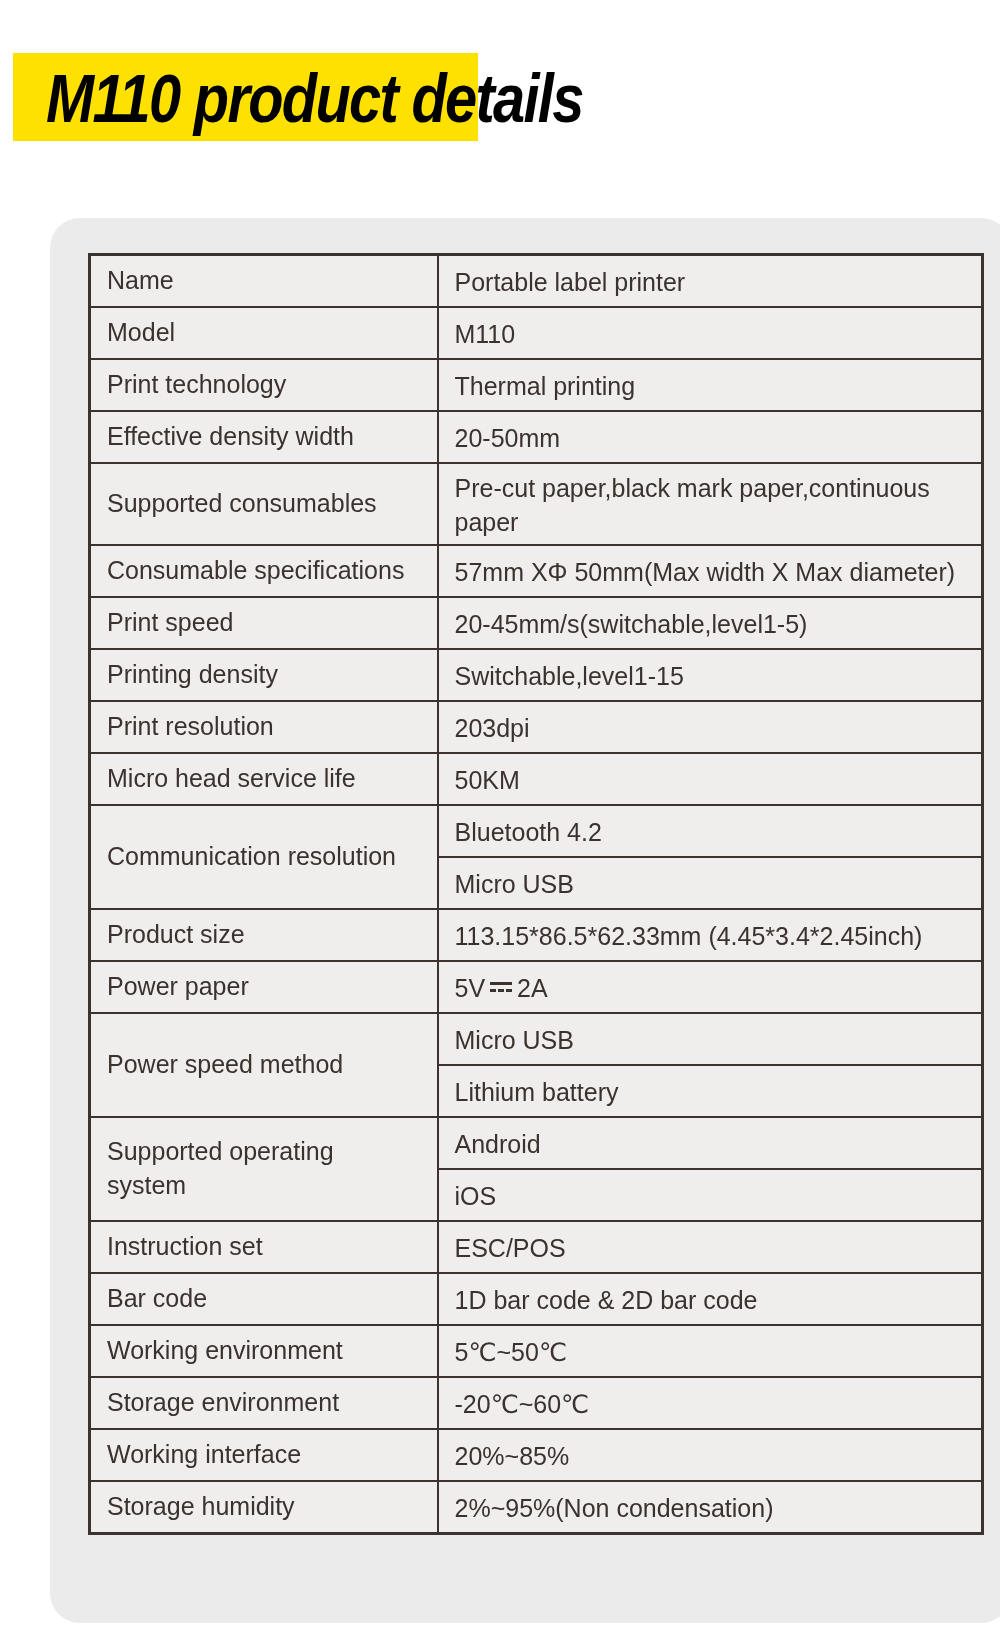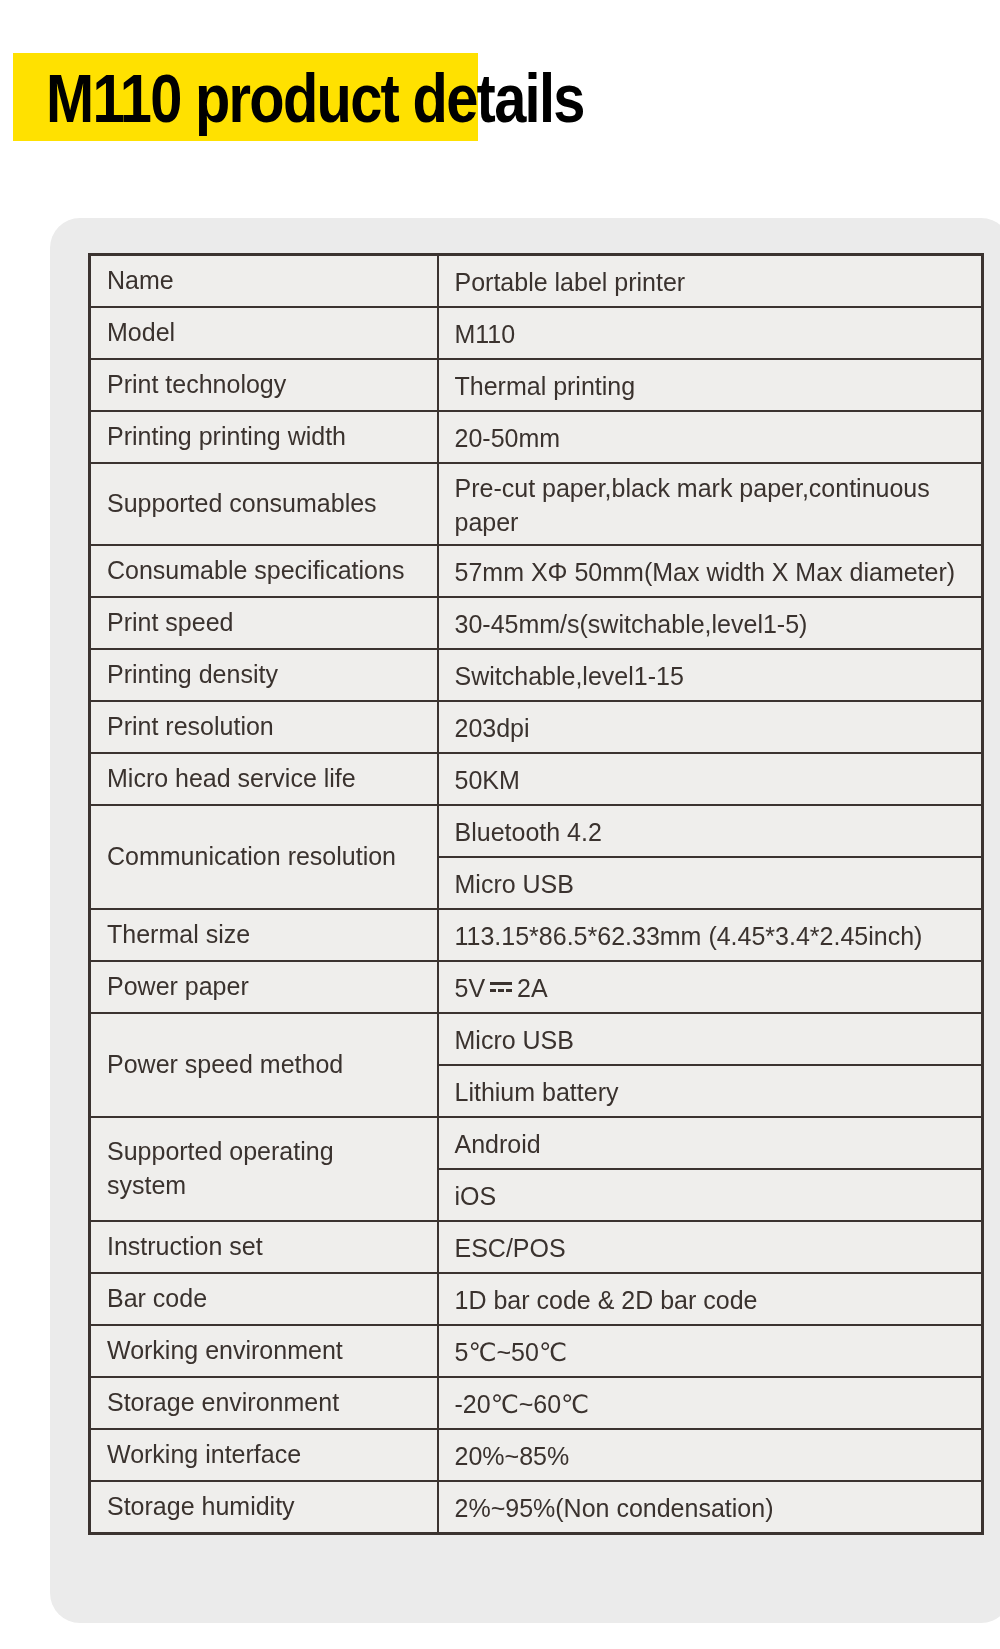--- a/index.html
+++ b/index.html
@@ -5,21 +5,21 @@
   html, body { margin: 0; padding: 0; }
   body {
     width: 1000px; height: 1649px;
     background: #ffffff;
     position: relative;
     overflow: hidden;
     font-family: "Liberation Sans", "DejaVu Sans", sans-serif;
   }
 
   
-  .title-block { position: absolute; left: 0; top: 0; width: 844px; height: 170px; }
+  .title-block { position: absolute; left: 0; top: 0; width: 844px; height: 170px; font-style: italic; }
   .title-highlight {
     position: absolute; left: 13px; top: 53px;
     width: 465px; height: 88px;
     background: #ffe100;
   }
   .page-title {
     position: absolute; left: 46px; top: 64px;
     margin: 0;
     font-size: 68px; font-weight: bold;
     letter-spacing: -2px; line-height: 1;
@@ -95,35 +95,35 @@
         </tr>
         <tr>
           <td class="label-cell" rowspan="1">Model</td>
           <td class="value-cell">M110</td>
         </tr>
         <tr>
           <td class="label-cell" rowspan="1">Print technology</td>
           <td class="value-cell">Thermal printing</td>
         </tr>
         <tr>
-          <td class="label-cell" rowspan="1">Printing printing width</td>
+          <td class="label-cell" rowspan="1">Effective density width</td>
           <td class="value-cell">20-50mm</td>
         </tr>
         <tr>
           <td class="label-cell" rowspan="1">Supported consumables</td>
           <td class="value-cell">Pre-cut paper,black mark paper,continuous
 paper</td>
         </tr>
         <tr>
           <td class="label-cell" rowspan="1">Consumable specifications</td>
           <td class="value-cell">57mm XΦ 50mm(Max width X Max diameter)</td>
         </tr>
         <tr>
           <td class="label-cell" rowspan="1">Print speed</td>
-          <td class="value-cell">30-45mm/s(switchable,level1-5)</td>
+          <td class="value-cell">20-45mm/s(switchable,level1-5)</td>
         </tr>
         <tr>
           <td class="label-cell" rowspan="1">Printing density</td>
           <td class="value-cell">Switchable,level1-15</td>
         </tr>
         <tr>
           <td class="label-cell" rowspan="1">Print resolution</td>
           <td class="value-cell">203dpi</td>
         </tr>
         <tr>
@@ -131,21 +131,21 @@
           <td class="value-cell">50KM</td>
         </tr>
         <tr>
           <td class="label-cell" rowspan="2">Communication resolution</td>
           <td class="value-cell">Bluetooth 4.2</td>
         </tr>
         <tr>
           <td class="value-cell">Micro USB</td>
         </tr>
         <tr>
-          <td class="label-cell" rowspan="1">Thermal size</td>
+          <td class="label-cell" rowspan="1">Product size</td>
           <td class="value-cell">113.15*86.5*62.33mm (4.45*3.4*2.45inch)</td>
         </tr>
         <tr>
           <td class="label-cell" rowspan="1">Power paper</td>
           <td class="value-cell">5V<span class="dc"></span>2A</td>
         </tr>
         <tr>
           <td class="label-cell" rowspan="2">Power speed method</td>
           <td class="value-cell">Micro USB</td>
         </tr>

